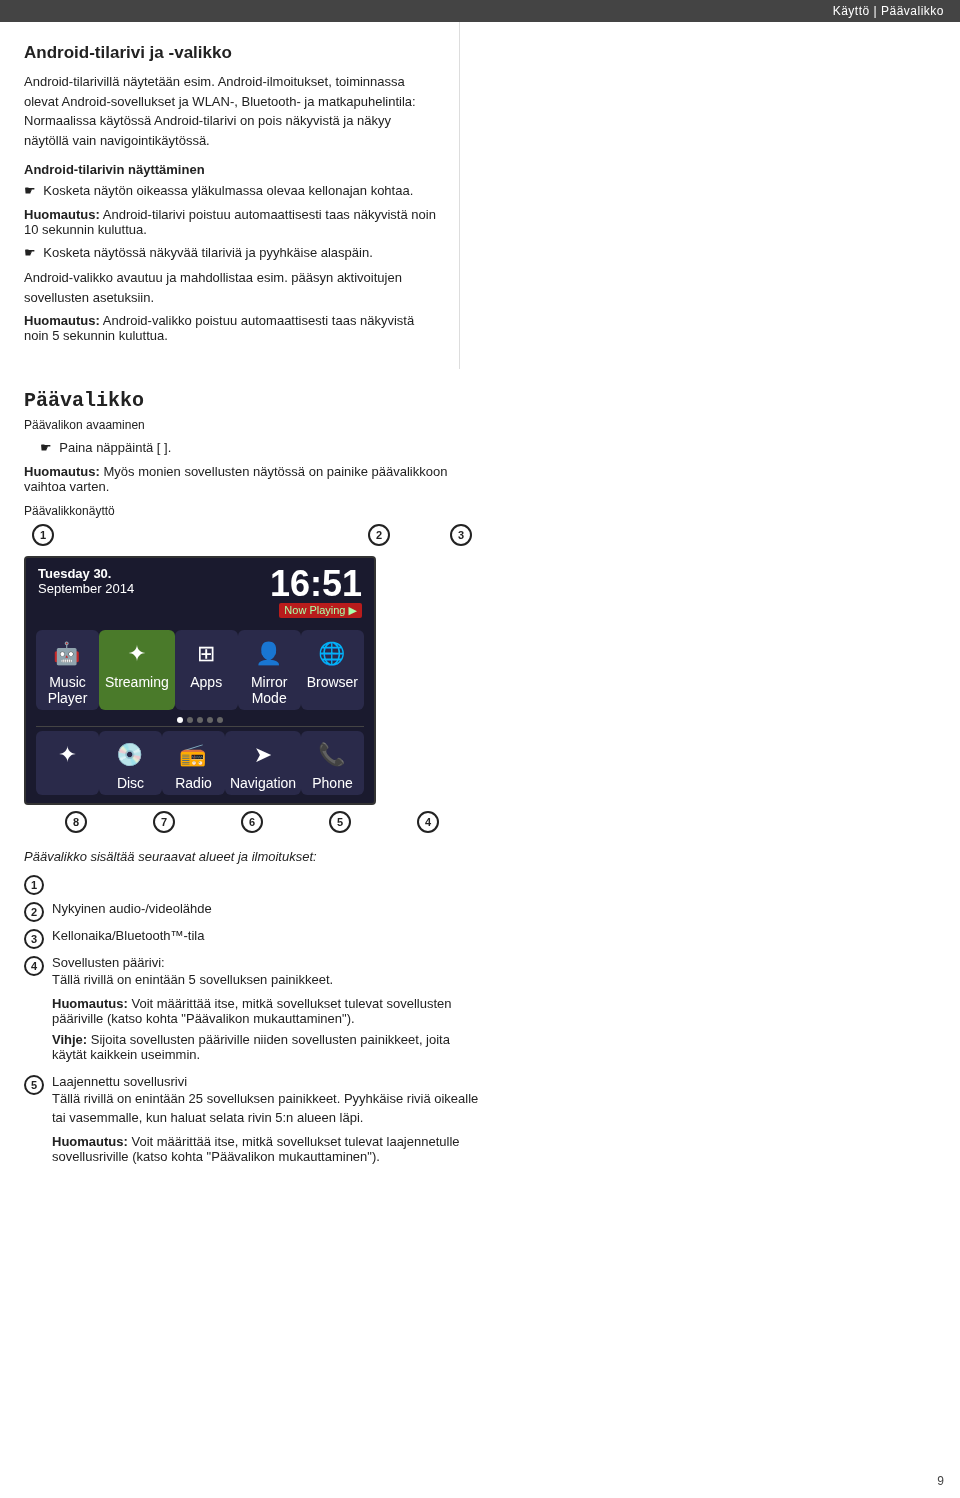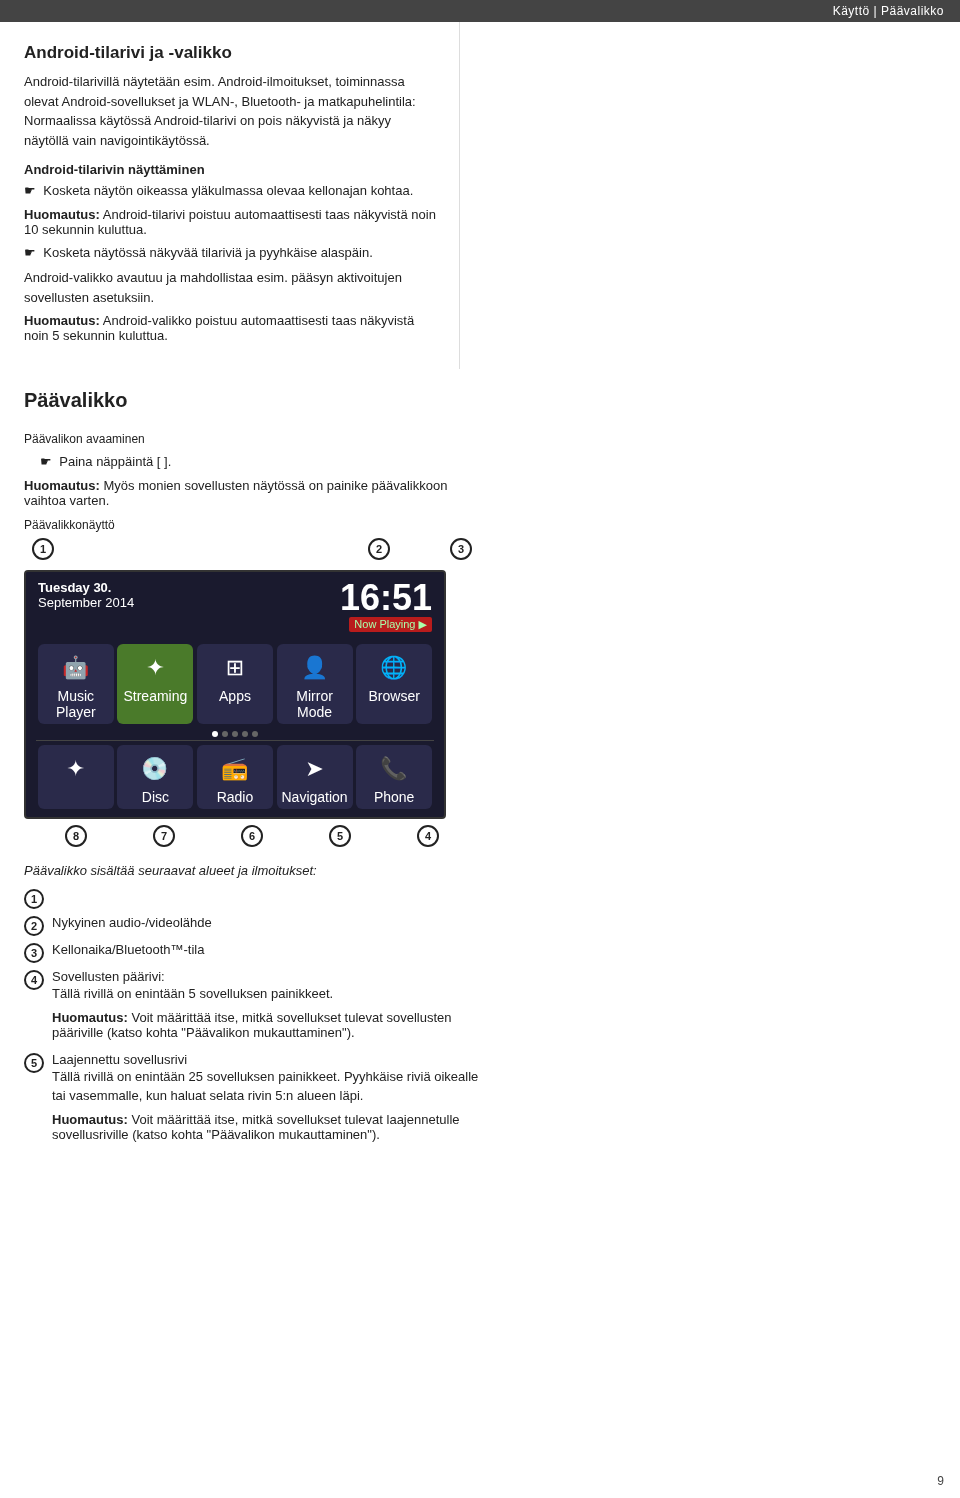--- a/index.html
+++ b/index.html
@@ -52,21 +52,22 @@
     h2.subsection-title {
       font-size: 13px;
       font-weight: bold;
       margin-top: 12px;
       margin-bottom: 4px;
     }
 
     h3.right-section-title {
       font-size: 20px;
       font-weight: bold;
-      margin-bottom: 20px;
+      margin-bottom: 6px;
+      font-family: Liberation Mono, monospace;
     }
 
     h3.right-subsection-title {
       font-size: 12px;
       font-weight: normal;
       margin-bottom: 6px;
     }
 
     p {
       line-height: 1.5;
@@ -94,21 +95,21 @@
 
     .paavalikon-avaaminen p {
       margin-left: 16px;
     }
 
     
     .device-screen {
       background: #1a1a2e;
       border: 2px solid #333;
       border-radius: 4px;
-      width: 422px;
+      width: 352px;
       margin: 10px 0 6px 0;
       overflow: hidden;
       position: relative;
     }
 
     .screen-top-bar {
       background: #1a1a2e;
       display: flex;
       justify-content: space-between;
       align-items: flex-start;
@@ -476,20 +477,24 @@
 
       <div class="numbered-item">
         <div class="num-circle">4</div>
         <div class="num-item-content">
           <span>Sovellusten päärivi:</span>
           <p>Tällä rivillä on enintään 5 sovelluksen painikkeet.</p>
           <div class="note-block">
             <span class="note-label">Huomautus:</span>
             <span>Voit määrittää itse, mitkä sovellukset tulevat sovellusten pääriville (katso kohta "Päävalikon mukauttaminen").</span>
           </div>
+          <div class="note-block">
+            <span class="tip-label">Vihje:</span>
+            <span>Sijoita sovellusten pääriville niiden sovellusten painikkeet, joita käytät kaikkein useimmin.</span>
+          </div>
         </div>
       </div>
 
       <div class="numbered-item">
         <div class="num-circle">5</div>
         <div class="num-item-content">
           <span>Laajennettu sovellusrivi</span>
           <p>Tällä rivillä on enintään 25 sovelluksen painikkeet. Pyyhkäise riviä oikealle tai vasemmalle, kun haluat selata rivin 5:n alueen läpi.</p>
           <div class="note-block">
             <span class="note-label">Huomautus:</span>

